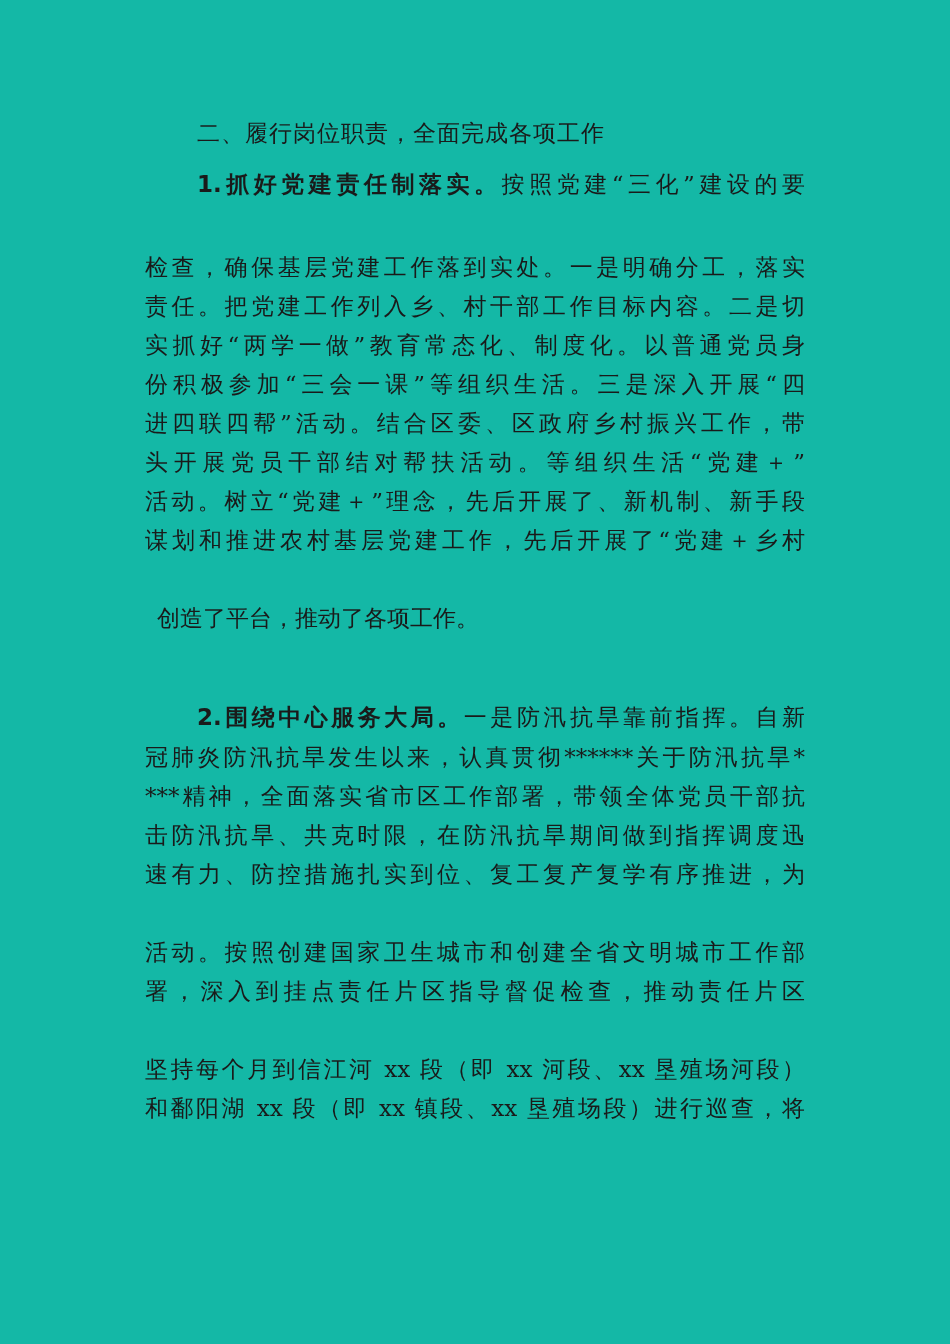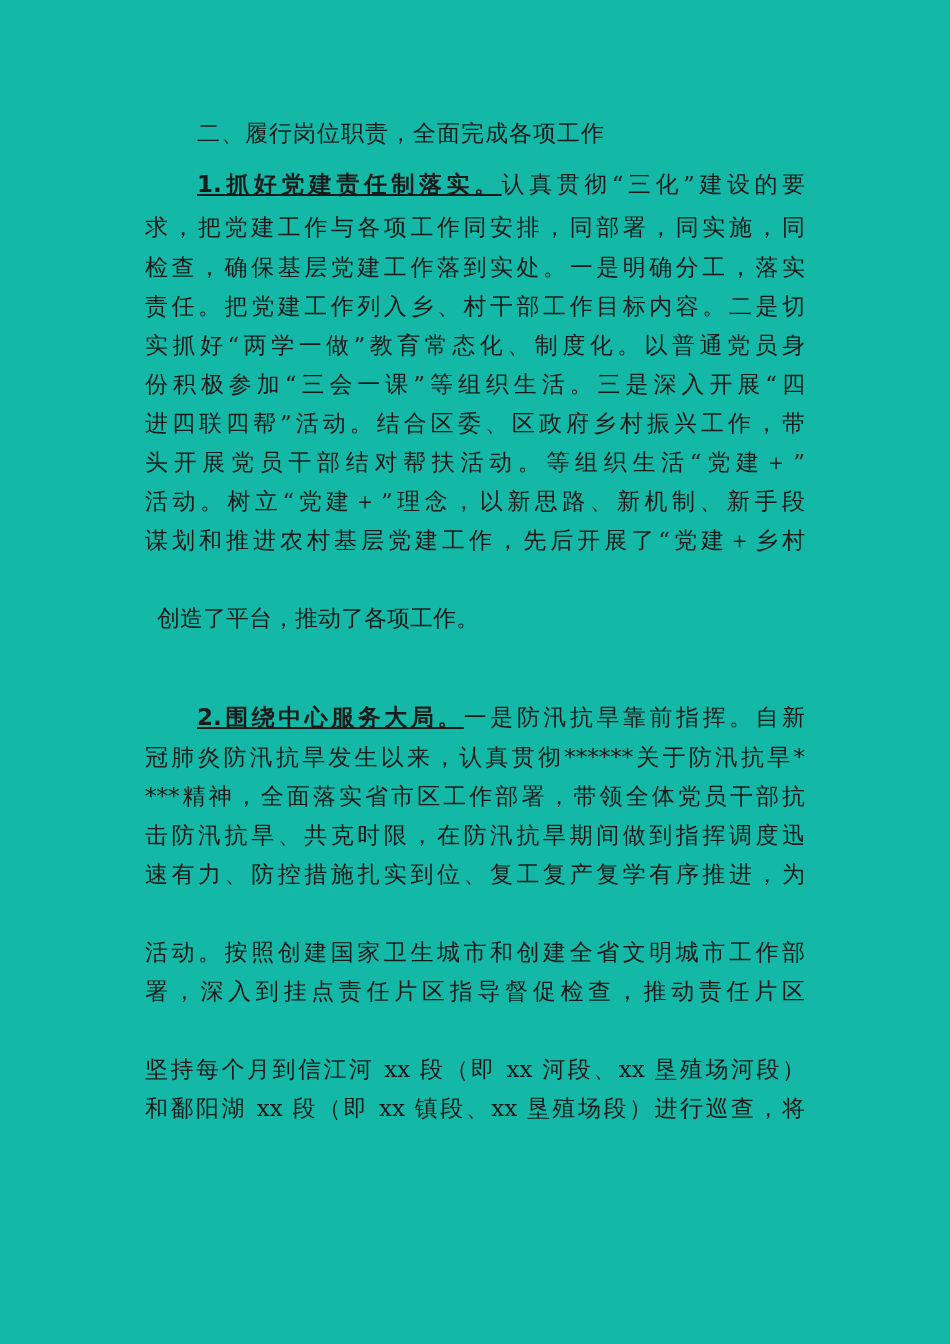--- a/index.html
+++ b/index.html
@@ -5,37 +5,36 @@
   html, body { margin: 0; padding: 0; background: #ffffff; }
   body { width: 950px; height: 1344px; position: relative; overflow: hidden;
          font-family: "DejaVu Serif", "Liberation Serif", serif; color: #1a1a1a; }
   .page { position: absolute; left: 0; top: 0; width: 950px; height: 1344px; background: #14b8a6; }
   .heading { position: absolute; left: 197px; top: 118px; font-size: 23px;
              font-family: "DejaVu Sans", "Liberation Sans", sans-serif; letter-spacing: 1px; }
   .line { position: absolute; left: 145px; width: 660px; font-size: 23px; height: 39px; line-height: 39px;
           white-space: nowrap; text-align: justify; text-align-last: justify; letter-spacing: 0; }
   .line.indent { left: 197px; width: 608px; }
   .line.last { text-align-last: left; margin-left: 12px; }
-  .bold { font-weight: bold; font-family: "DejaVu Sans", "Liberation Sans", sans-serif; text-decoration: underline; }
+  .bold { font-weight: bold; font-family: "DejaVu Sans", "Liberation Sans", sans-serif; }
 </style>
 </head>
 <body>
 
 <div class="page">
   <div class="heading">二、履行岗位职责，全面完成各项工作</div>
 
-  <div class="line indent" style="top:165px"><span class="bold">1.抓好党建责任制落实。</span><span>认真贯彻“三化”建设的要</span></div>
-  <div class="line" style="top:208px">求，把党建工作与各项工作同安排，同部署，同实施，同</div>
+  <div class="line indent" style="top:165px"><span class="bold">1.抓好党建责任制落实。</span><span>按照党建“三化”建设的要</span></div>
   <div class="line" style="top:248px">检查，确保基层党建工作落到实处。一是明确分工，落实</div>
   <div class="line" style="top:287px">责任。把党建工作列入乡、村干部工作目标内容。二是切</div>
   <div class="line" style="top:326px">实抓好“两学一做”教育常态化、制度化。以普通党员身</div>
   <div class="line" style="top:365px">份积极参加“三会一课”等组织生活。三是深入开展“四</div>
   <div class="line" style="top:404px">进四联四帮”活动。结合区委、区政府乡村振兴工作，带</div>
   <div class="line" style="top:443px">头开展党员干部结对帮扶活动。等组织生活“党建＋”</div>
-  <div class="line" style="top:482px">活动。树立“党建＋”理念，以新思路、新机制、新手段</div>
+  <div class="line" style="top:482px">活动。树立“党建＋”理念，先后开展了、新机制、新手段</div>
   <div class="line" style="top:521px">谋划和推进农村基层党建工作，先后开展了“党建＋乡村</div>
   <div class="line last" style="top:599px">创造了平台，推动了各项工作。</div>
 
   <div class="line indent" style="top:698px"><span class="bold">2.围绕中心服务大局。</span><span>一是防汛抗旱靠前指挥。自新</span></div>
   <div class="line" style="top:738px">冠肺炎防汛抗旱发生以来，认真贯彻******关于防汛抗旱*</div>
   <div class="line" style="top:777px">***精神，全面落实省市区工作部署，带领全体党员干部抗</div>
   <div class="line" style="top:816px">击防汛抗旱、共克时限，在防汛抗旱期间做到指挥调度迅</div>
   <div class="line" style="top:855px">速有力、防控措施扎实到位、复工复产复学有序推进，为</div>
   <div class="line" style="top:933px">活动。按照创建国家卫生城市和创建全省文明城市工作部</div>
   <div class="line" style="top:972px">署，深入到挂点责任片区指导督促检查，推动责任片区</div>

